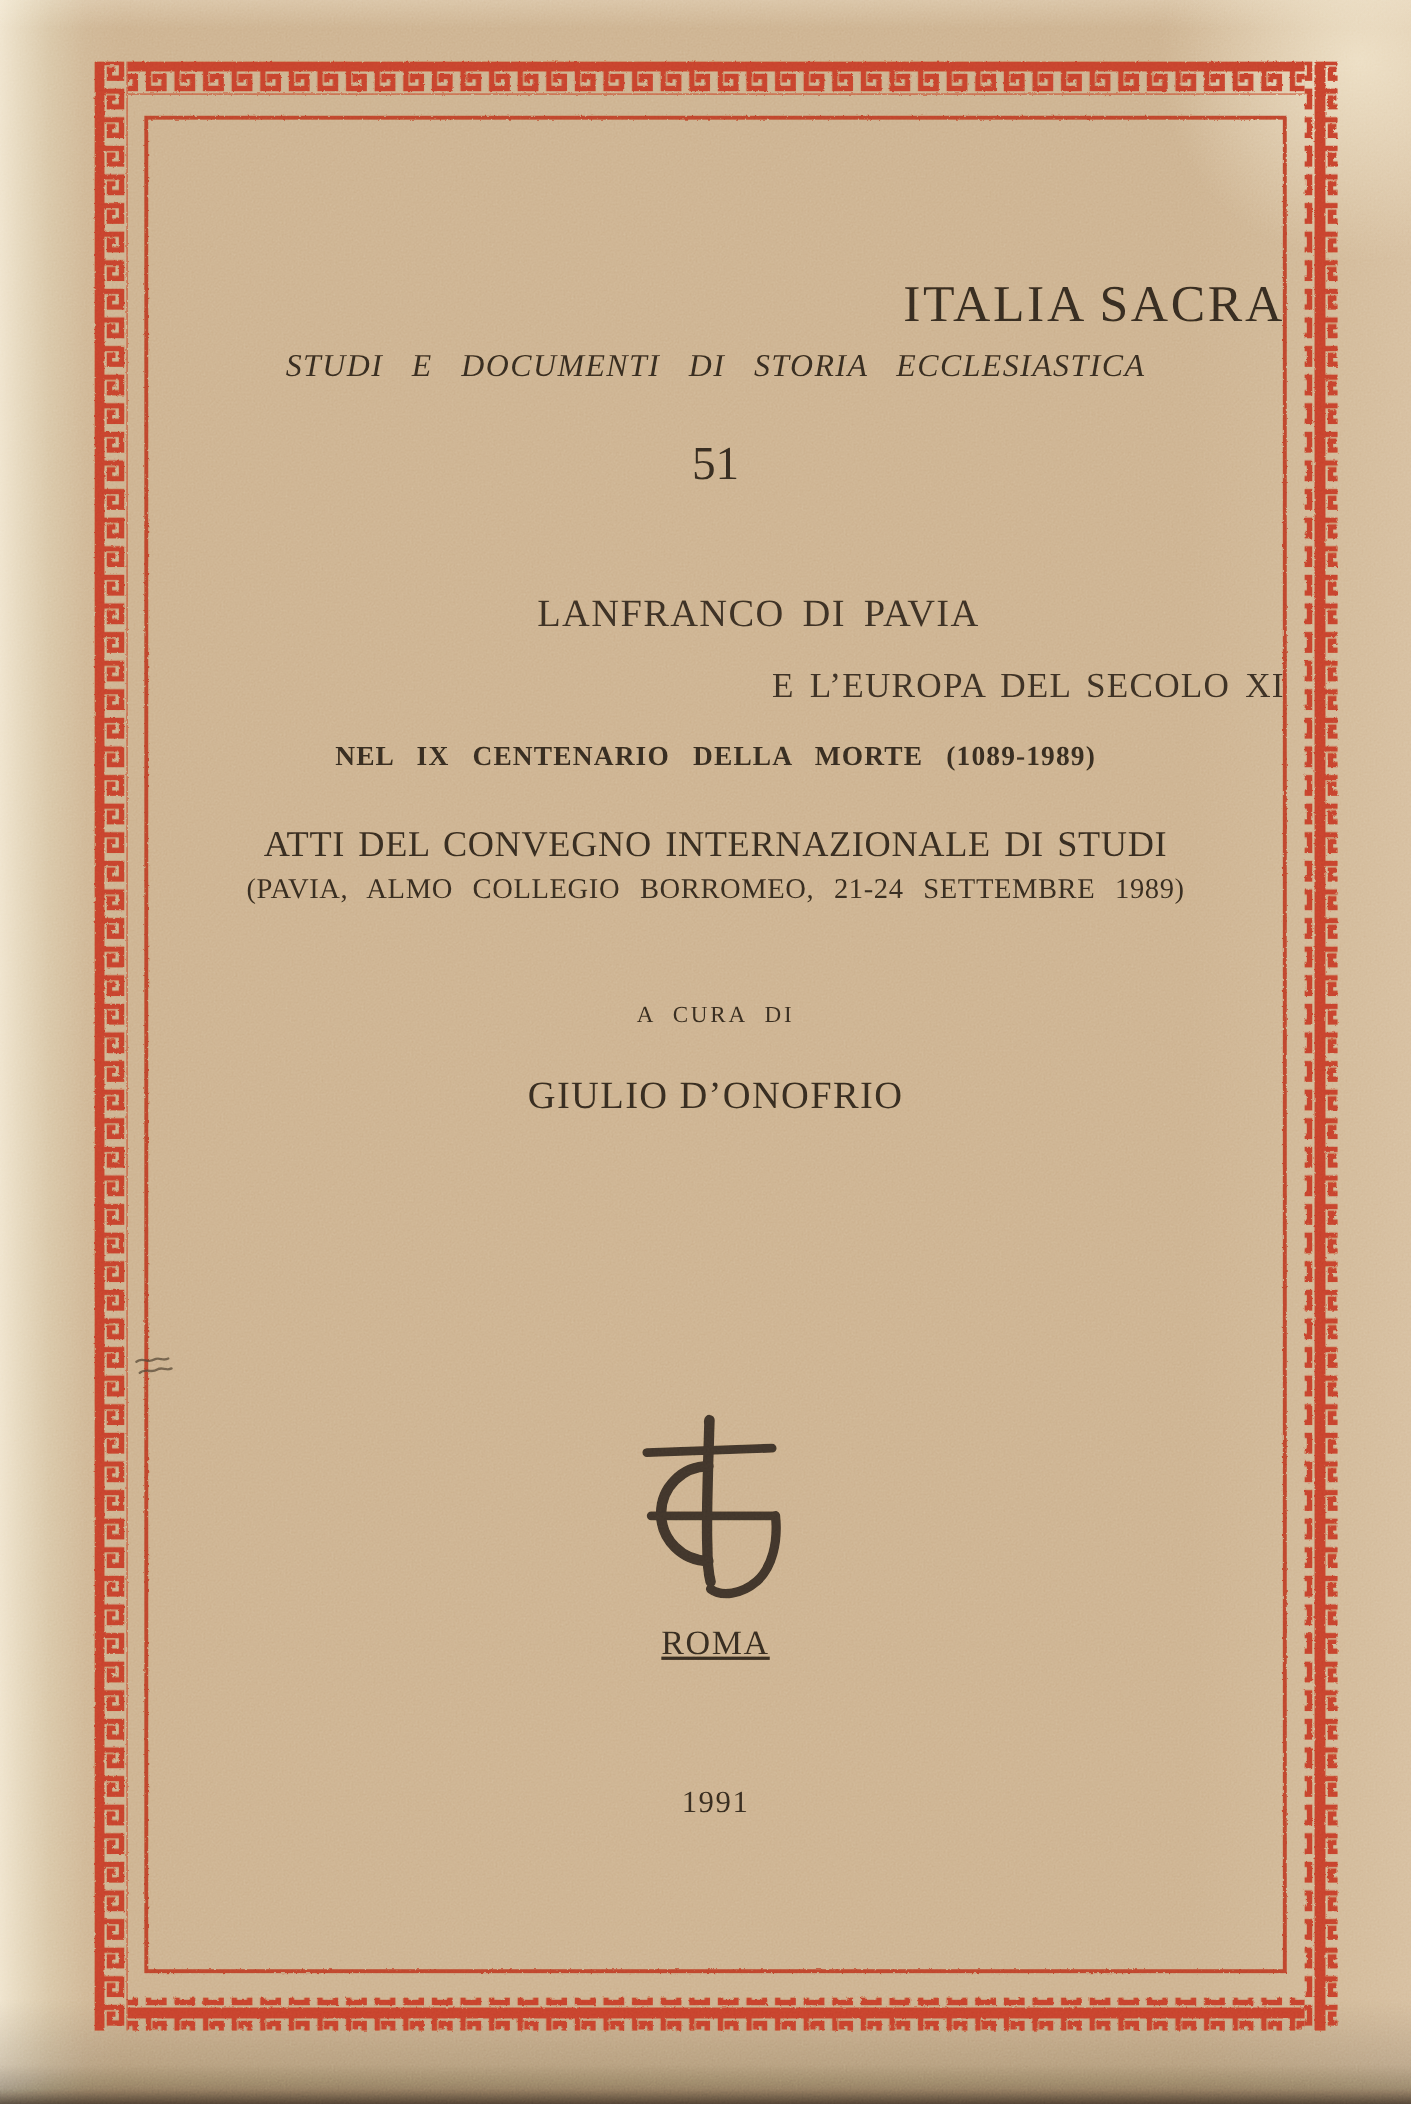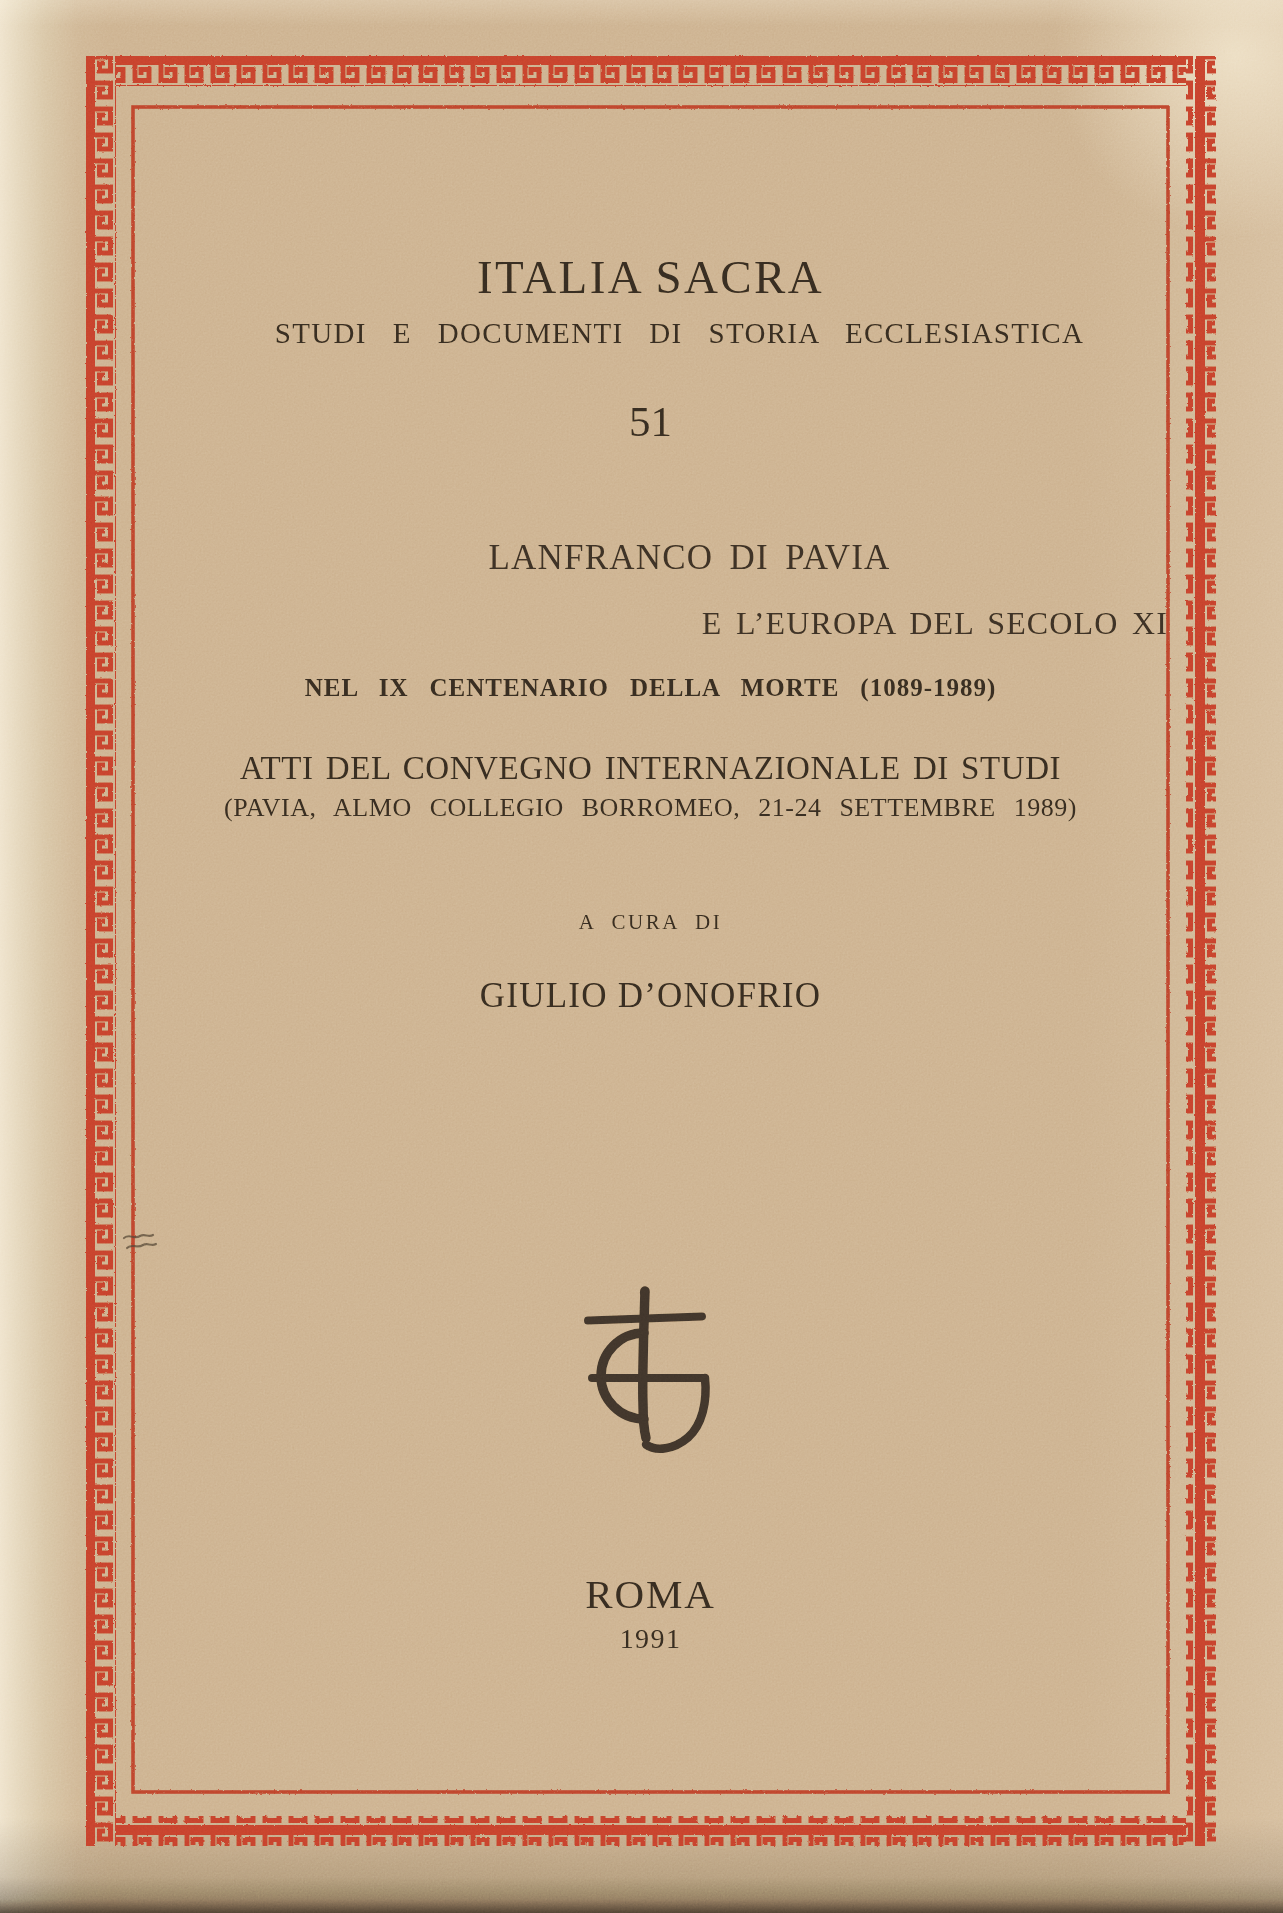--- a/index.html
+++ b/index.html
@@ -13,31 +13,31 @@
       radial-gradient(circle 260px at 1235px 55px, rgba(244,232,206,.75), rgba(244,232,206,0) 70%),
       linear-gradient(180deg, rgba(255,248,230,.25) 0px, rgba(255,248,230,0) 26px),
       linear-gradient(0deg, rgba(43,34,26,.8) 0px, rgba(74,62,49,.5) 14px, rgba(110,94,75,.28) 36px, rgba(110,94,75,0) 95px),
       linear-gradient(90deg,#eee1c9 0px,#e3d4b8 18px,#d5c1a0 45px,#cbb08d 78px,#c8ab87 110px,#c8ab87 1080px,#cdb28f 1200px,#d2b897 1283px),
       #c9ad8a;
   }
   .txt{
     position:absolute;left:133px;width:1035px;text-align:center;
     white-space:nowrap;
   }
-  .series-title   {top:250px;font-size:47px;letter-spacing:.05em;}
-  .series-sub     {top:317px;font-size:29px;letter-spacing:.045em;word-spacing:.6em;margin-left:29px;}
+  .series-title   {top:250px;font-size:47px;letter-spacing:.05em;text-align:right;}
+  .series-sub     {top:317px;font-size:29px;font-style:italic;letter-spacing:.045em;word-spacing:.6em;}
   .series-num     {top:397px;font-size:43px;}
   .title1         {top:538px;font-size:35px;letter-spacing:.035em;word-spacing:.18em;color:#372d23;margin-left:39px;}
   .title2         {top:605px;font-size:32px;letter-spacing:.035em;word-spacing:.14em;color:#372d23;text-align:right;}
   .anniv          {top:674px;font-size:25px;font-weight:bold;letter-spacing:.04em;word-spacing:.55em;}
   .proc1          {top:750px;font-size:33px;letter-spacing:.018em;word-spacing:.1em;}
   .proc2          {top:793px;font-size:26px;letter-spacing:.02em;word-spacing:.42em;}
   .editor-label   {top:910px;font-size:21px;letter-spacing:.12em;word-spacing:.4em;}
   .editor-name    {top:976px;font-size:35px;letter-spacing:.035em;}
-  .city           {top:1570px;font-size:41px;letter-spacing:.045em;}
+  .city           {top:1476px;font-size:31px;letter-spacing:.045em;text-decoration:underline;}
   .publisher      {top:1588px;font-size:24px;letter-spacing:.07em;word-spacing:.32em;}
   .year           {top:1623px;font-size:28px;letter-spacing:.05em;}
   .border-svg,.noise-svg,.logo-svg,.mark-svg{position:absolute;pointer-events:none;}
   .border-svg{left:0;top:0;}
   .logo-svg{left:578px;top:1284px;}
   .mark-svg{left:118px;top:1226px;opacity:.75;}
   .noise-svg{left:0;top:0;mix-blend-mode:overlay;opacity:.55;}
 </style>
 </head>
 <body>

